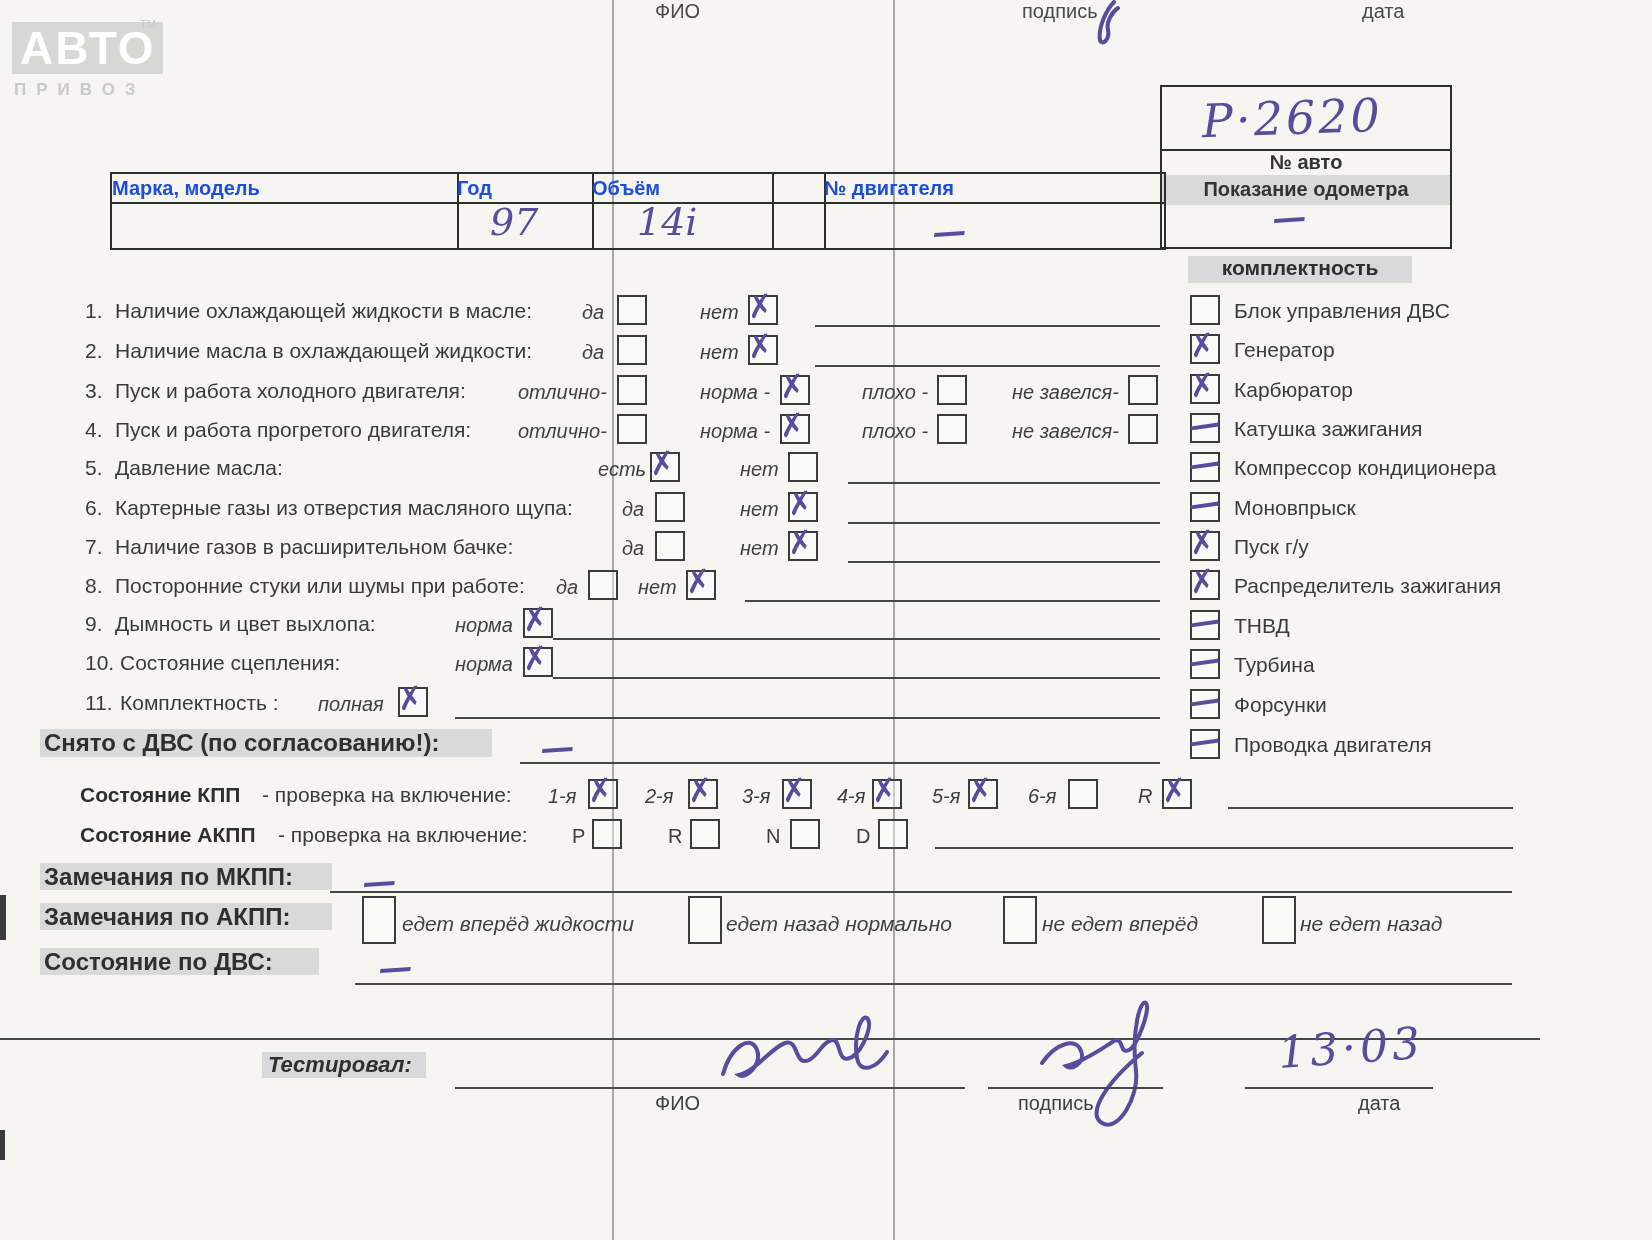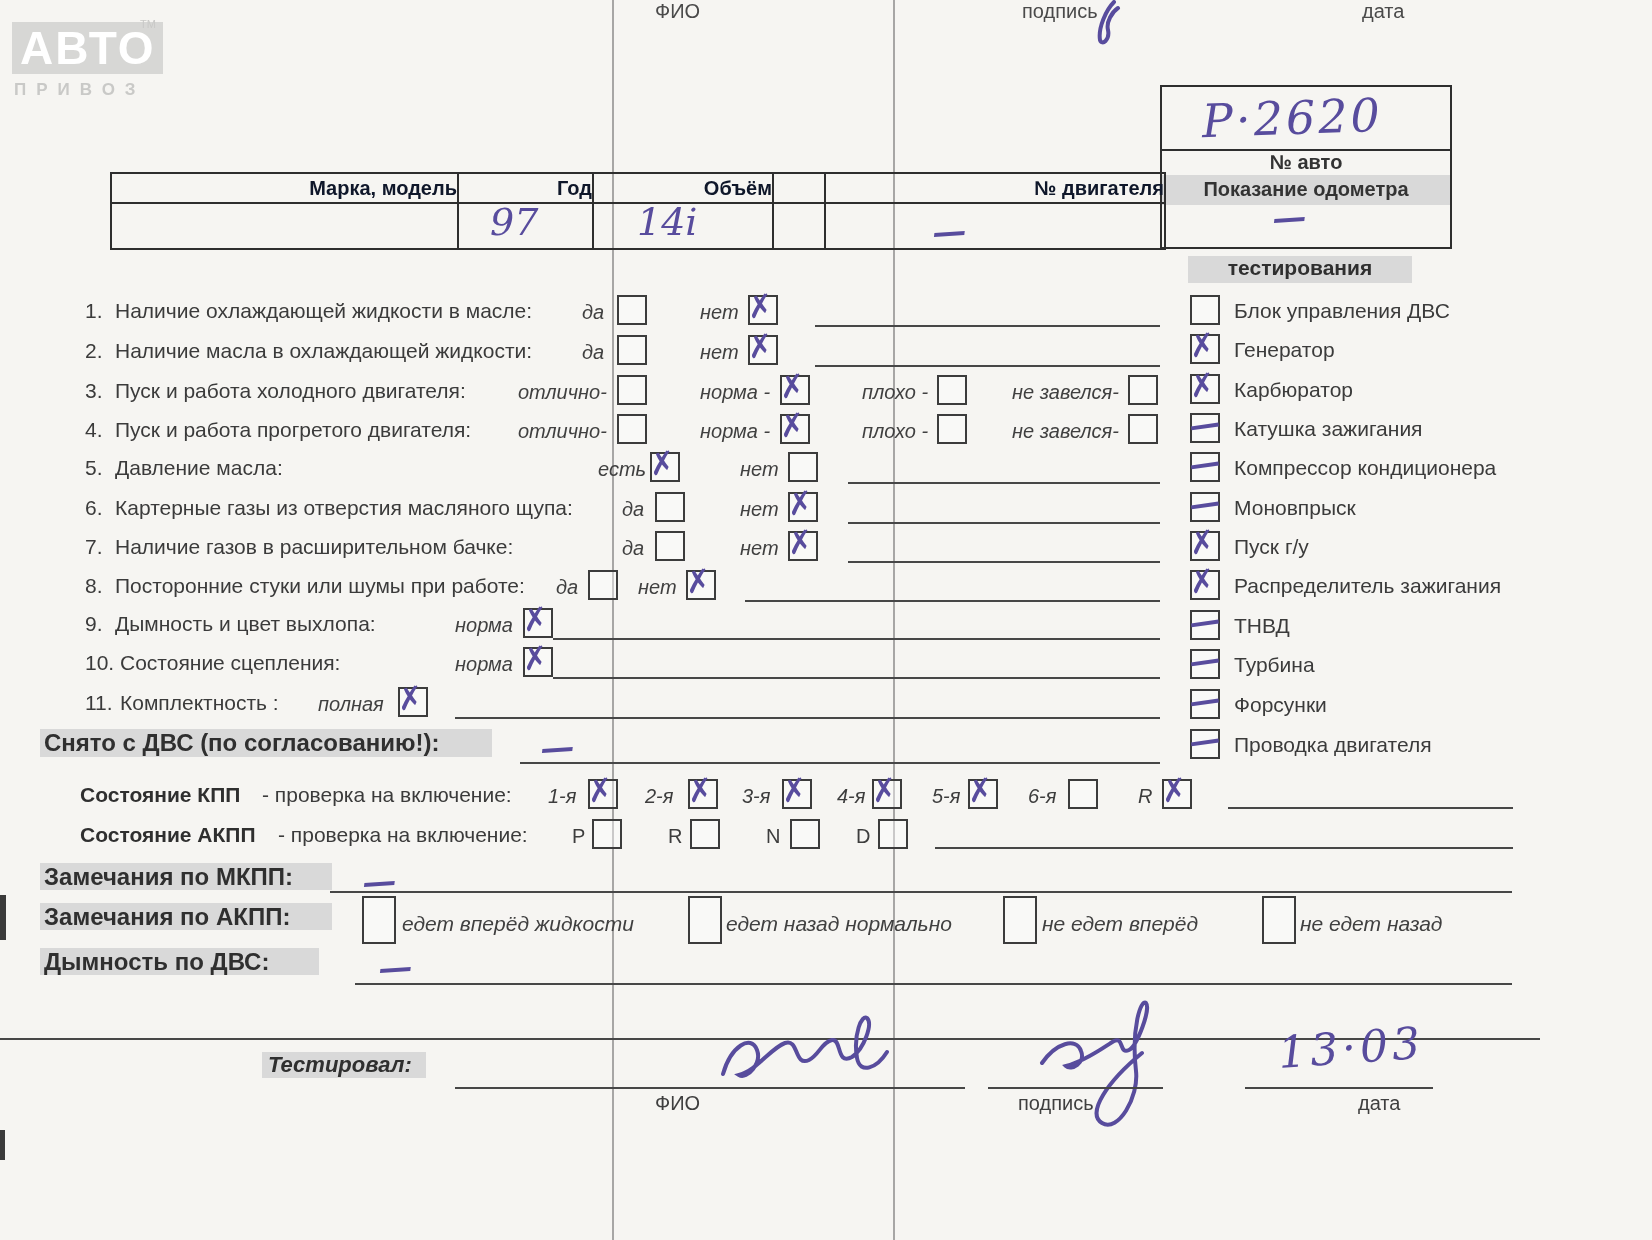--- a/index.html
+++ b/index.html
@@ -23,21 +23,21 @@
   .hw-dash{position:absolute;font-size:34px;font-weight:bold;transform:rotate(-4deg);line-height:10px;}
   
   .autobox{position:absolute;left:1160px;top:85px;width:288px;height:160px;border:2px solid #2e2e2e;}
   .autobox .sep{position:absolute;left:0;right:0;height:0;border-top:2px solid #2e2e2e;}
   .autobox .lbl{position:absolute;left:0;right:0;text-align:center;font-size:20px;font-weight:bold;color:#333;}
   .shade{background:#d9d9d9;}
   
   .vtable{position:absolute;left:110px;top:172px;width:1052px;height:74px;border:2px solid #2e2e2e;}
   .vtable .hsep{position:absolute;left:0;right:0;top:28px;border-top:2px solid #2e2e2e;}
   .vcol{position:absolute;top:0;bottom:0;border-left:2px solid #2e2e2e;}
-  .vhead{position:absolute;top:3px;font-size:20px;font-weight:bold;text-align:right;color:#0f172a;}
+  .vhead{position:absolute;top:3px;font-size:20px;font-weight:bold;text-align:left;color:#1d4ed8;}
   
   .clrow{position:absolute;left:0;width:1652px;height:36px;}
   .num{position:absolute;top:2px;font-size:21px;color:#3b3b3b;}
   .itm{position:absolute;top:2px;font-size:21px;color:#3b3b3b;}
   .opt{position:absolute;top:4px;font-size:20px;font-style:italic;color:#404040;}
   .cb{position:absolute;top:-2px;width:26px;height:26px;border:2px solid #3c3c3c;background:rgba(255,255,255,.4);}
   .cb i{position:absolute;left:-3px;top:-9px;font-style:normal;font-weight:bold;font-size:31px;
         color:#584c9d;transform:rotate(-8deg);font-family:"DejaVu Sans",sans-serif;}
   .cb.tall{height:44px;width:30px;}
   .line{position:absolute;border-top:2px solid #474747;height:0;}
@@ -93,21 +93,21 @@
     <div class="vcol" style="left:712px"></div>
     <div class="vhead" style="left:0;width:345px">Марка, модель</div>
     <div class="vhead" style="left:345px;width:135px">Год</div>
     <div class="vhead" style="left:480px;width:180px">Объём</div>
     <div class="vhead" style="left:712px;width:340px">№ двигателя</div>
     <div class="ink hw-cell" style="left:378px;top:26px">97</div>
     <div class="ink hw-cell" style="left:525px;top:26px">14i</div>
     <div class="ink hw-dash" style="left:820px;top:52px">—</div>
   </div>
 
-  <div class="eqhead shade">тестирования</div>
+  <div class="eqhead shade">комплектность</div>
 
   <div class="eqrow" style="top:297px">
       <span class="cb" style="left:1190px">
         <i></i>
       </span>
       <span class="eqlbl">Блок управления ДВС</span>
     </div>
   <div class="eqrow" style="top:336px">
       <span class="cb" style="left:1190px">
         <i>✗</i>
@@ -398,21 +398,21 @@
     <span class="cb tall" style="left:1003px">
         <i></i>
       </span>
     <span class="opt" style="left:1042px;top:14px;font-size:21px">не едет вперёд</span>
     <span class="cb tall" style="left:1262px">
         <i></i>
       </span>
     <span class="opt" style="left:1300px;top:14px;font-size:21px">не едет назад</span>
   </div>
 
-  <div class="sect shade" style="left:40px;top:948px;width:275px;height:27px;font-size:24px;padding-left:4px">Дымность по ДВС:</div>
+  <div class="sect shade" style="left:40px;top:948px;width:275px;height:27px;font-size:24px;padding-left:4px">Состояние по ДВС:</div>
   <div class="ink hw-dash" style="left:378px;top:962px">—</div>
   <span class="line" style="position:absolute;left:355px;width:1157px;top:983px"></span>
 
   <span class="line" style="position:absolute;left:0;width:1540px;top:1038px"></span>
 
   <div class="sect shade" style="left:262px;top:1052px;width:158px;height:26px;font-size:22px;font-style:italic;padding-left:6px">Тестировал:</div>
 
   <svg class="sig" style="left:715px;top:1012px" width="180" height="85" viewBox="0 0 180 85">
     <path d="M8,62 C16,34 36,22 42,38 C47,51 32,68 24,63 C42,58 56,36 70,31 C84,26 79,55 94,48 C104,43 107,30 117,28 C127,26 121,54 137,45 C149,37 158,12 152,6 C147,2 138,22 142,46 C145,63 162,56 172,40"></path>
   </svg>

